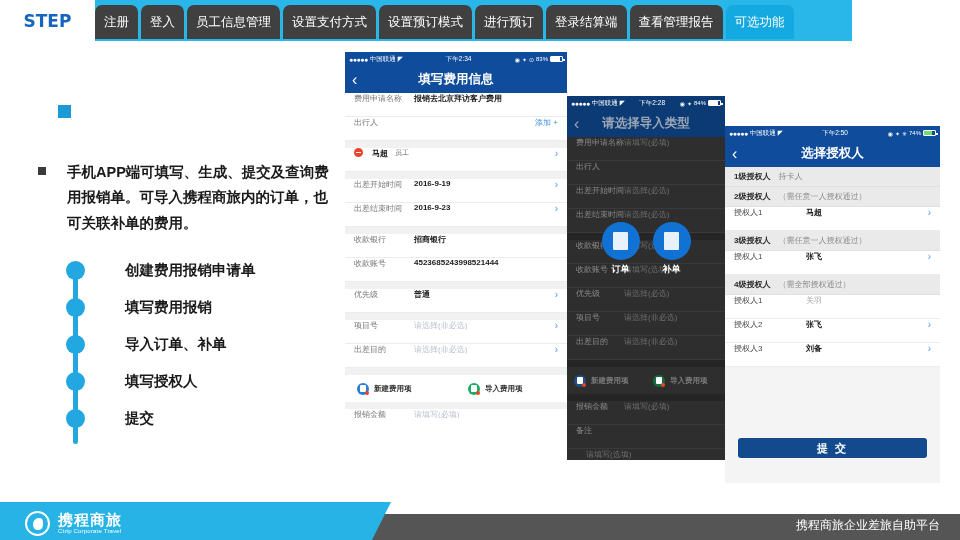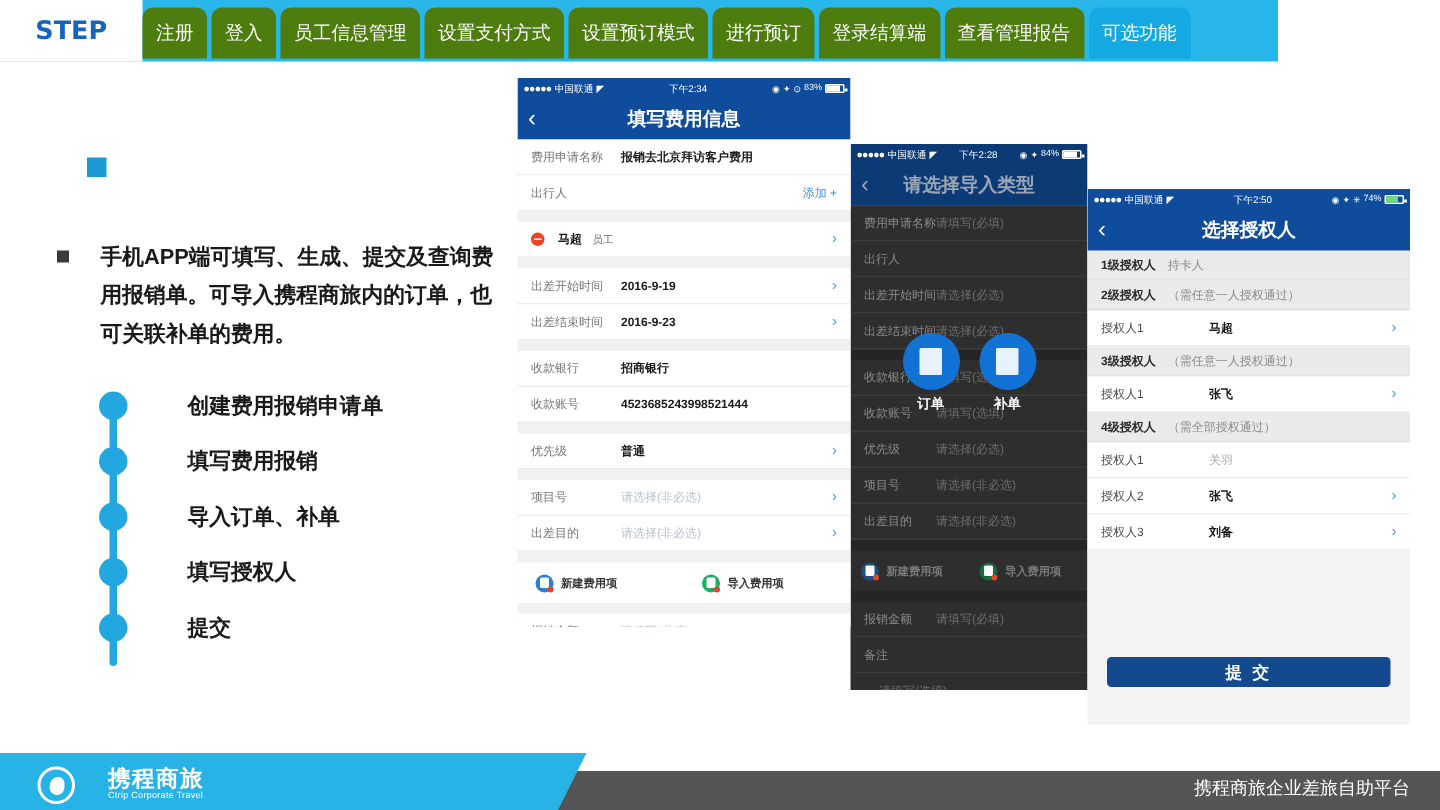--- a/index.html
+++ b/index.html
@@ -21,21 +21,21 @@
     width: 95px; height: 41px;
     display: flex; align-items: center; justify-content: center;
     color: #1565c0; font-weight: bold; font-size: 17px;
     font-family: "DejaVu Sans", sans-serif;
     letter-spacing: 0px;
     background: #ffffff;
   }
   .step-tabs { display: flex; align-items: flex-start; height: 41px; flex: 1; }
   .step-tab {
     height: 34px; margin-top: 5px; margin-right: 3px;
-    background: #4d7c0f; color: #ffffff;
+    background: #404040; color: #ffffff;
     border-radius: 7px 7px 0 0;
     display: flex; align-items: center; justify-content: center;
     font-size: 12.5px; padding: 0 9px; white-space: nowrap;
   }
   .step-tab.active { background: #14a9e0; }
 
   
   .title-row {
     position: absolute; left: 58px; top: 110px;
     display: flex; align-items: baseline;
@@ -107,21 +107,21 @@
   .battery i { display:block; height:100%; background:#fff; }
 
   .navbar {
     height: 27px; background: #0f4c9b; color: #fff;
     display: flex; align-items: center; position: relative;
   }
   .nav-back { position:absolute; left: 7px; font-size: 16px; line-height: 1; }
   .nav-title { width: 100%; text-align: center; font-size: 12.5px; font-weight: bold; }
 
   .frow {
-    display: flex; align-items: center; background: #fff;
+    display: flex; background: #fff;
     padding: 0 9px; height: 24px; font-size: 8px;
     border-bottom: 1px solid #ececec; position: relative;
   }
   .flabel { color: #777; width: 60px; flex: none; }
   .fval { color: #1a1a1a; font-weight: bold; flex: 1; }
   .fval.ph { color: #b9c2d0; font-weight: normal; }
   .chev { color: #4a9ae8; font-size: 10px; }
   .gap { height: 7px; background: #f1f1f1; }
   .flink { color: #3c8fd6; font-size: 8px; margin-left:auto; }
   .minus {
@@ -222,21 +222,21 @@
   .foot-gray::before {
     content:''; position:absolute; left:-16px; top:0;
     border-bottom: 26px solid #555555; border-left: 16px solid transparent;
   }
   .foot-text {
     position:absolute; right: 20px; bottom: 6px; color:#ffffff; font-size: 12px;
     z-index: 5;
   }
   .logo {
     position:absolute; left: 25px; bottom: 4px; display:flex;
-    align-items:center; gap: 22px; z-index: 6;
+    align-items:center; gap: 8px; z-index: 6;
   }
   .logo-mark {
     width: 25px; height: 25px; border-radius:50%;
     border: 2px solid #ffffff; position:relative; flex:none;
   }
   .logo-mark::after{
     content:''; position:absolute; left:6px; top:5px; width:10px;height:12px;
     background:#ffffff; border-radius: 60% 40% 50% 50%;
   }
   .logo-txt { line-height:1.05; }

